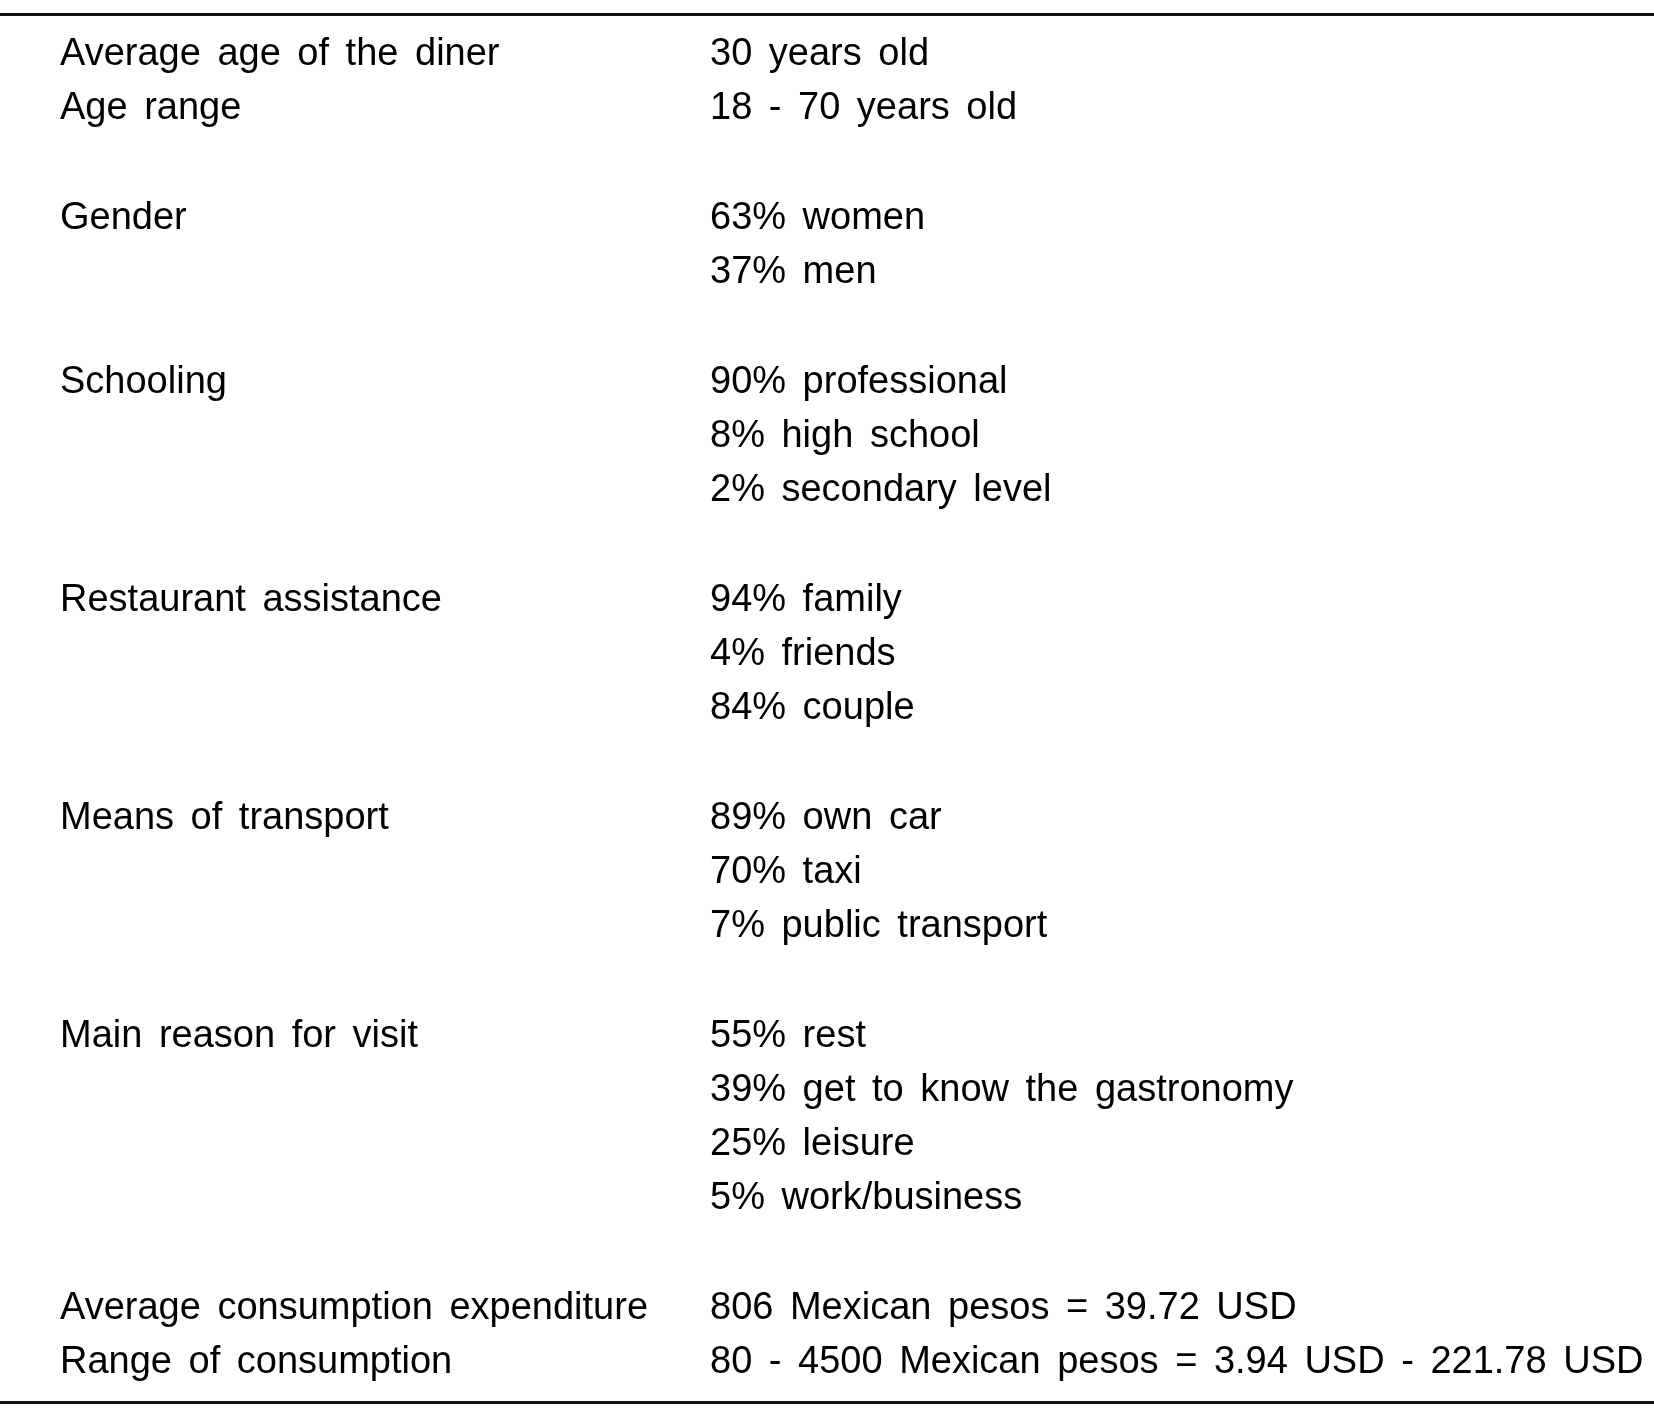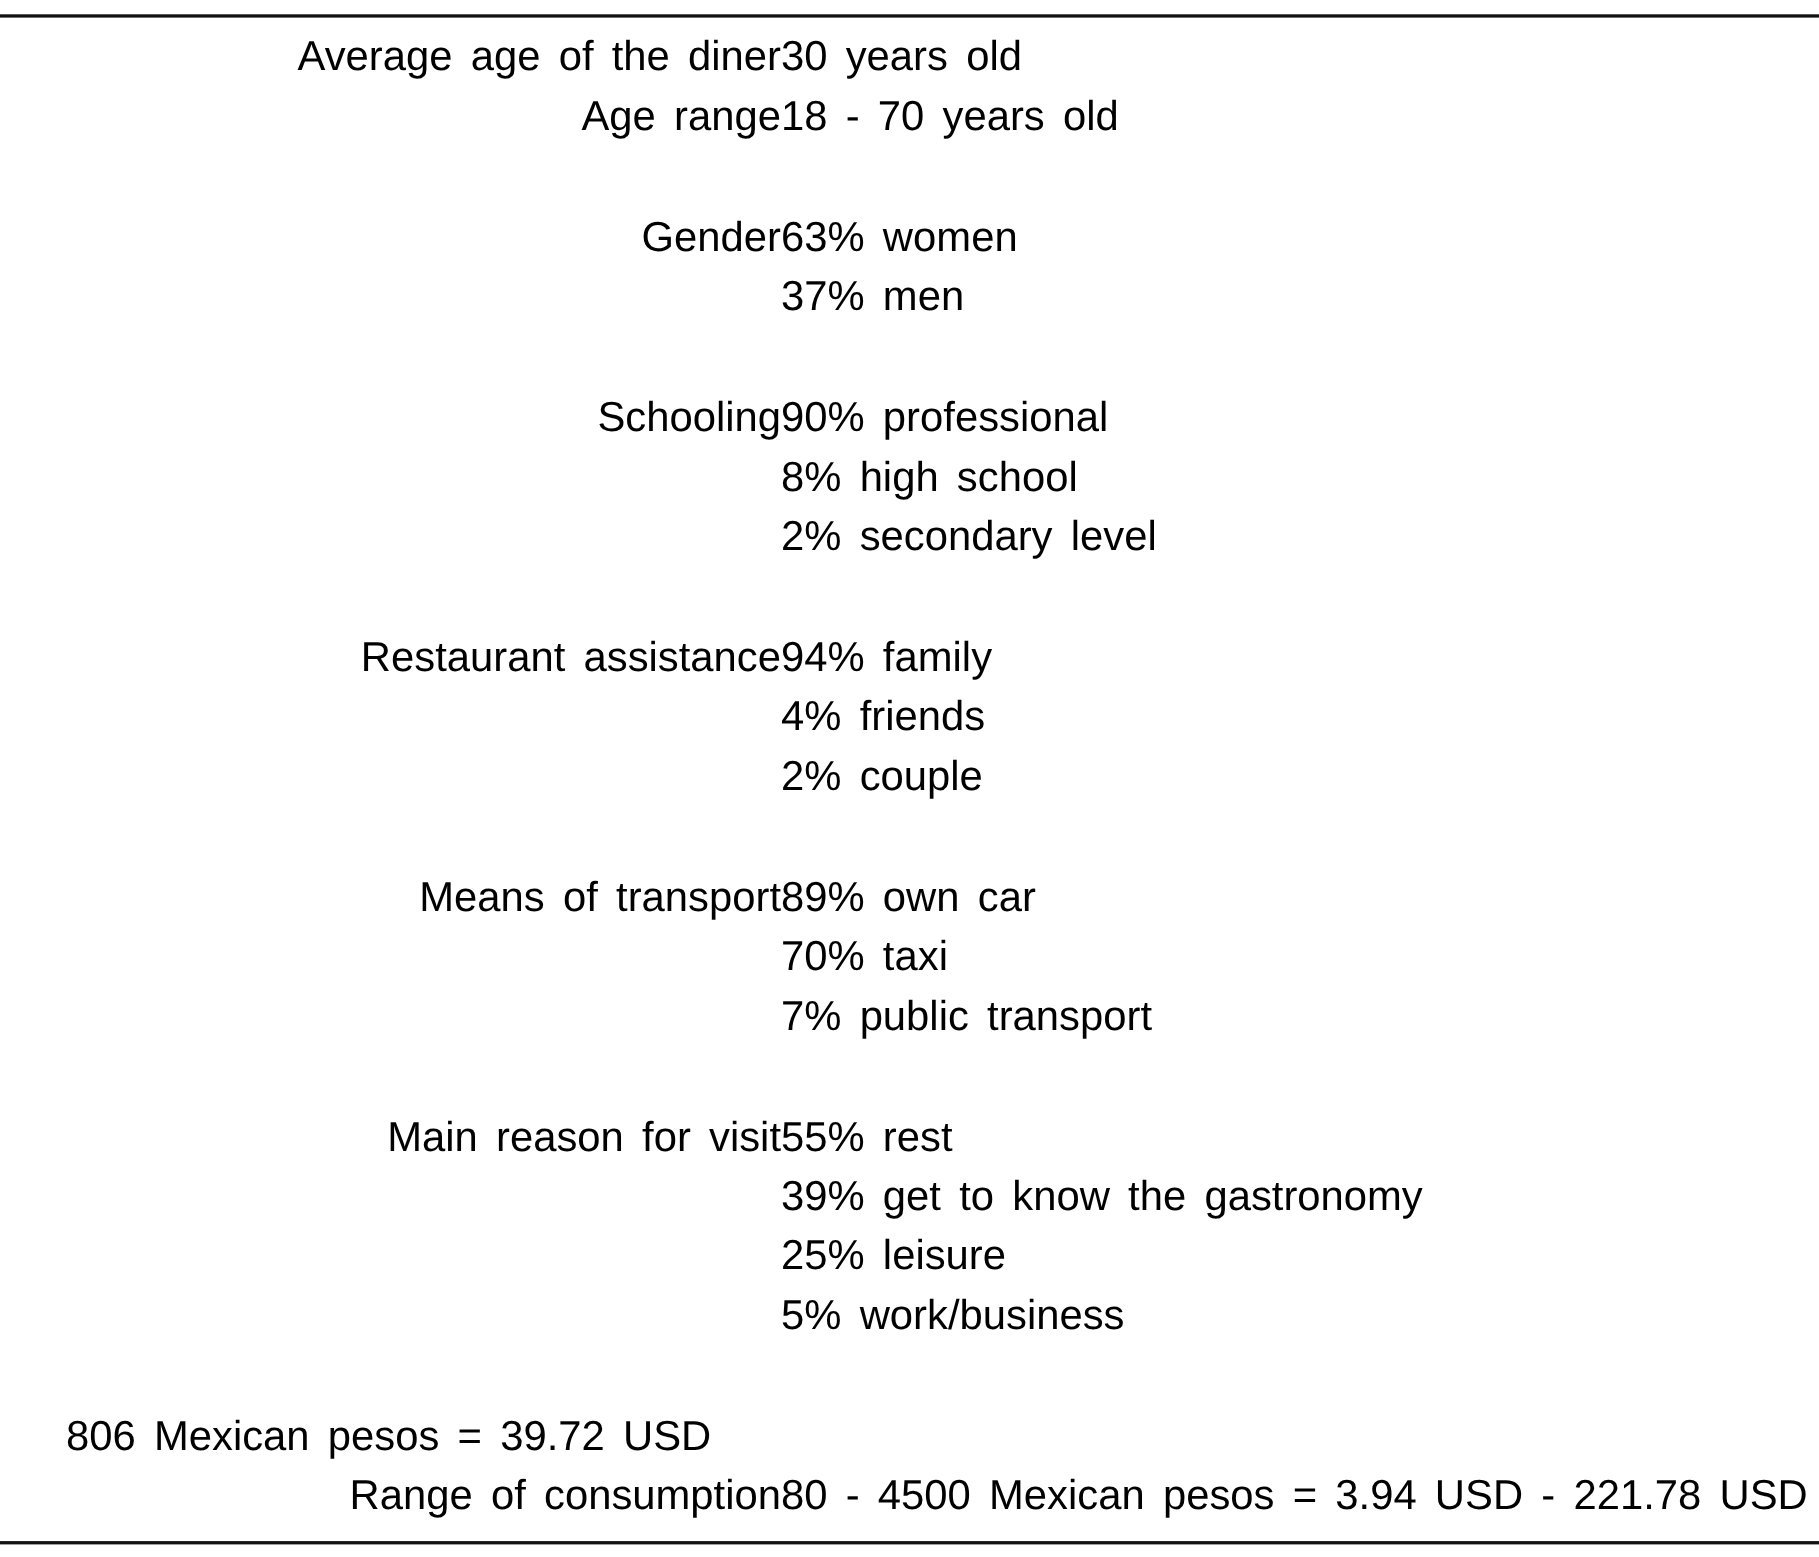--- a/index.html
+++ b/index.html
@@ -43,21 +43,20 @@
   .cell {
     font-size: 38px;
     line-height: 54px;
     word-spacing: 6px;
     letter-spacing: 0px;
     white-space: nowrap;
   }
   .cell.label {
     width: 650px;
     flex: 0 0 650px;
-    text-align: right;
   }
   .cell.value {
     flex: 1 1 auto;
   }
 </style>
 </head>
 <body>
 
 <div class="page">
   <div class="demo-table">
@@ -103,21 +102,21 @@
       <div class="row">
         <div class="cell label">Restaurant assistance</div>
         <div class="cell value">94% family</div>
       </div>
       <div class="row">
         <div class="cell label"></div>
         <div class="cell value">4% friends</div>
       </div>
       <div class="row">
         <div class="cell label"></div>
-        <div class="cell value">2% couple</div>
+        <div class="cell value">84% couple</div>
       </div>
     </div>
 
     <div class="section">
       <div class="row">
         <div class="cell label">Means of transport</div>
         <div class="cell value">89% own car</div>
       </div>
       <div class="row">
         <div class="cell label"></div>
@@ -143,20 +142,21 @@
         <div class="cell value">25% leisure</div>
       </div>
       <div class="row">
         <div class="cell label"></div>
         <div class="cell value">5% work/business</div>
       </div>
     </div>
 
     <div class="section">
       <div class="row">
+        <div class="cell label">Average consumption expenditure</div>
         <div class="cell value">806 Mexican pesos = 39.72 USD</div>
       </div>
       <div class="row">
         <div class="cell label">Range of consumption</div>
         <div class="cell value">80 - 4500 Mexican pesos = 3.94 USD - 221.78 USD</div>
       </div>
     </div>
 
   </div>
 </div>

